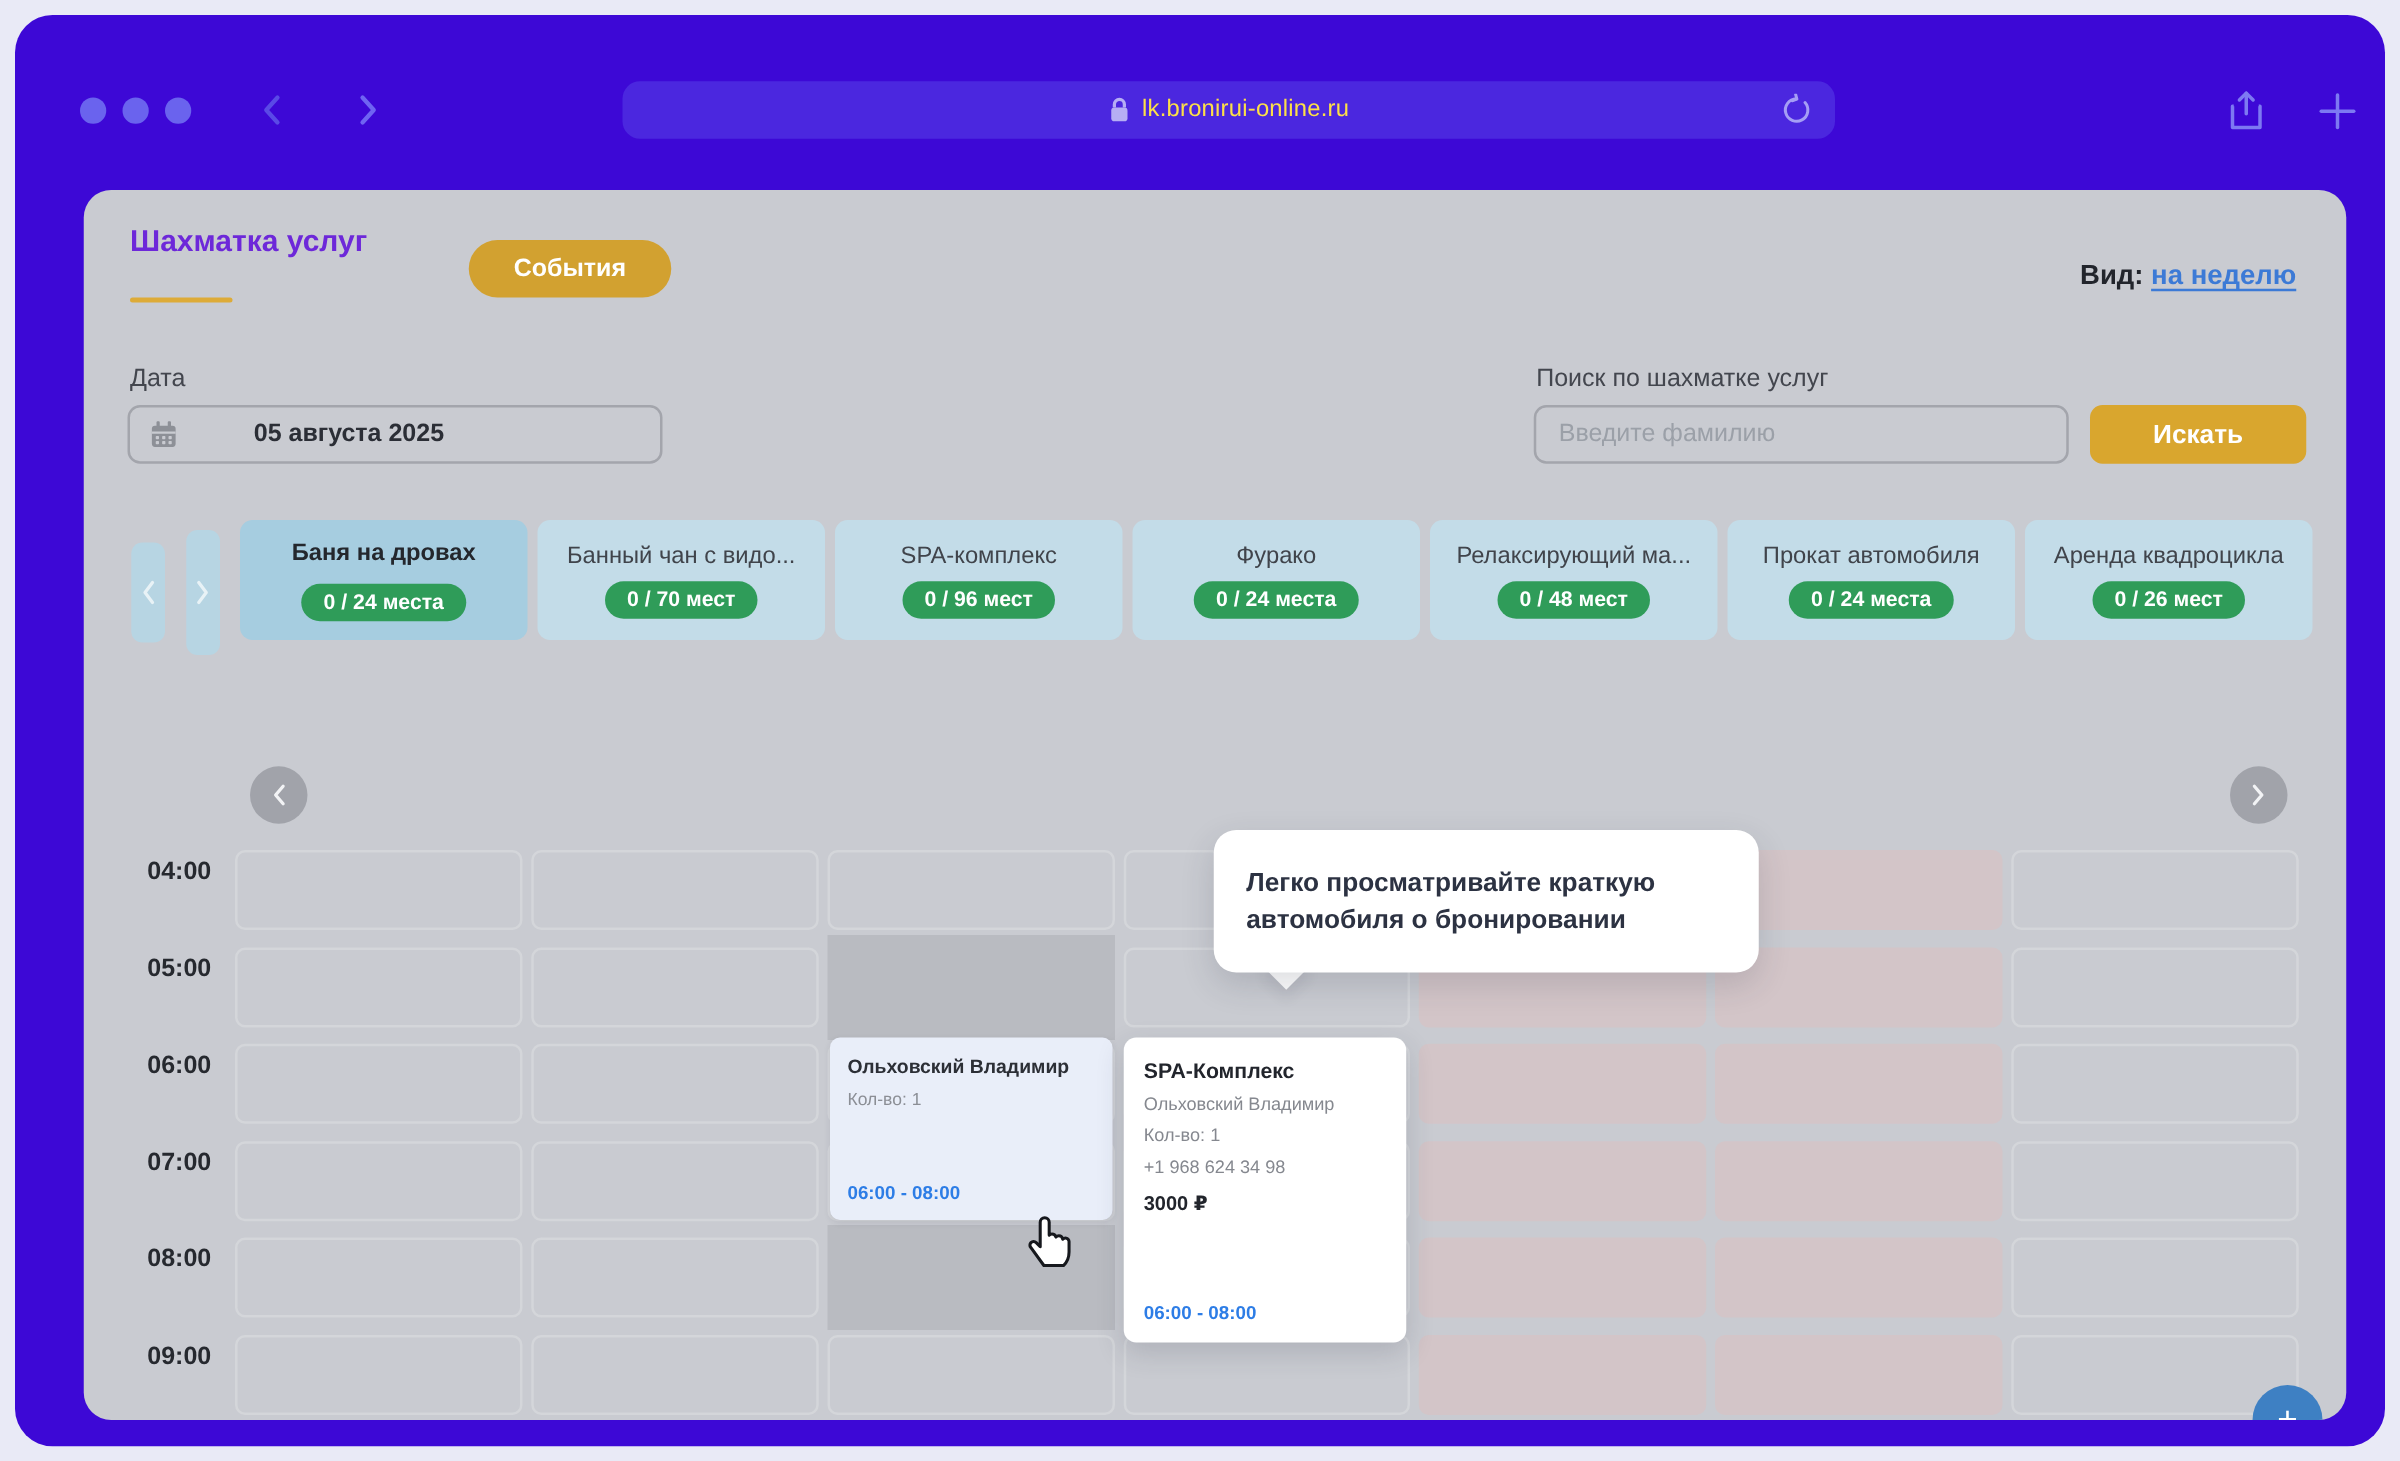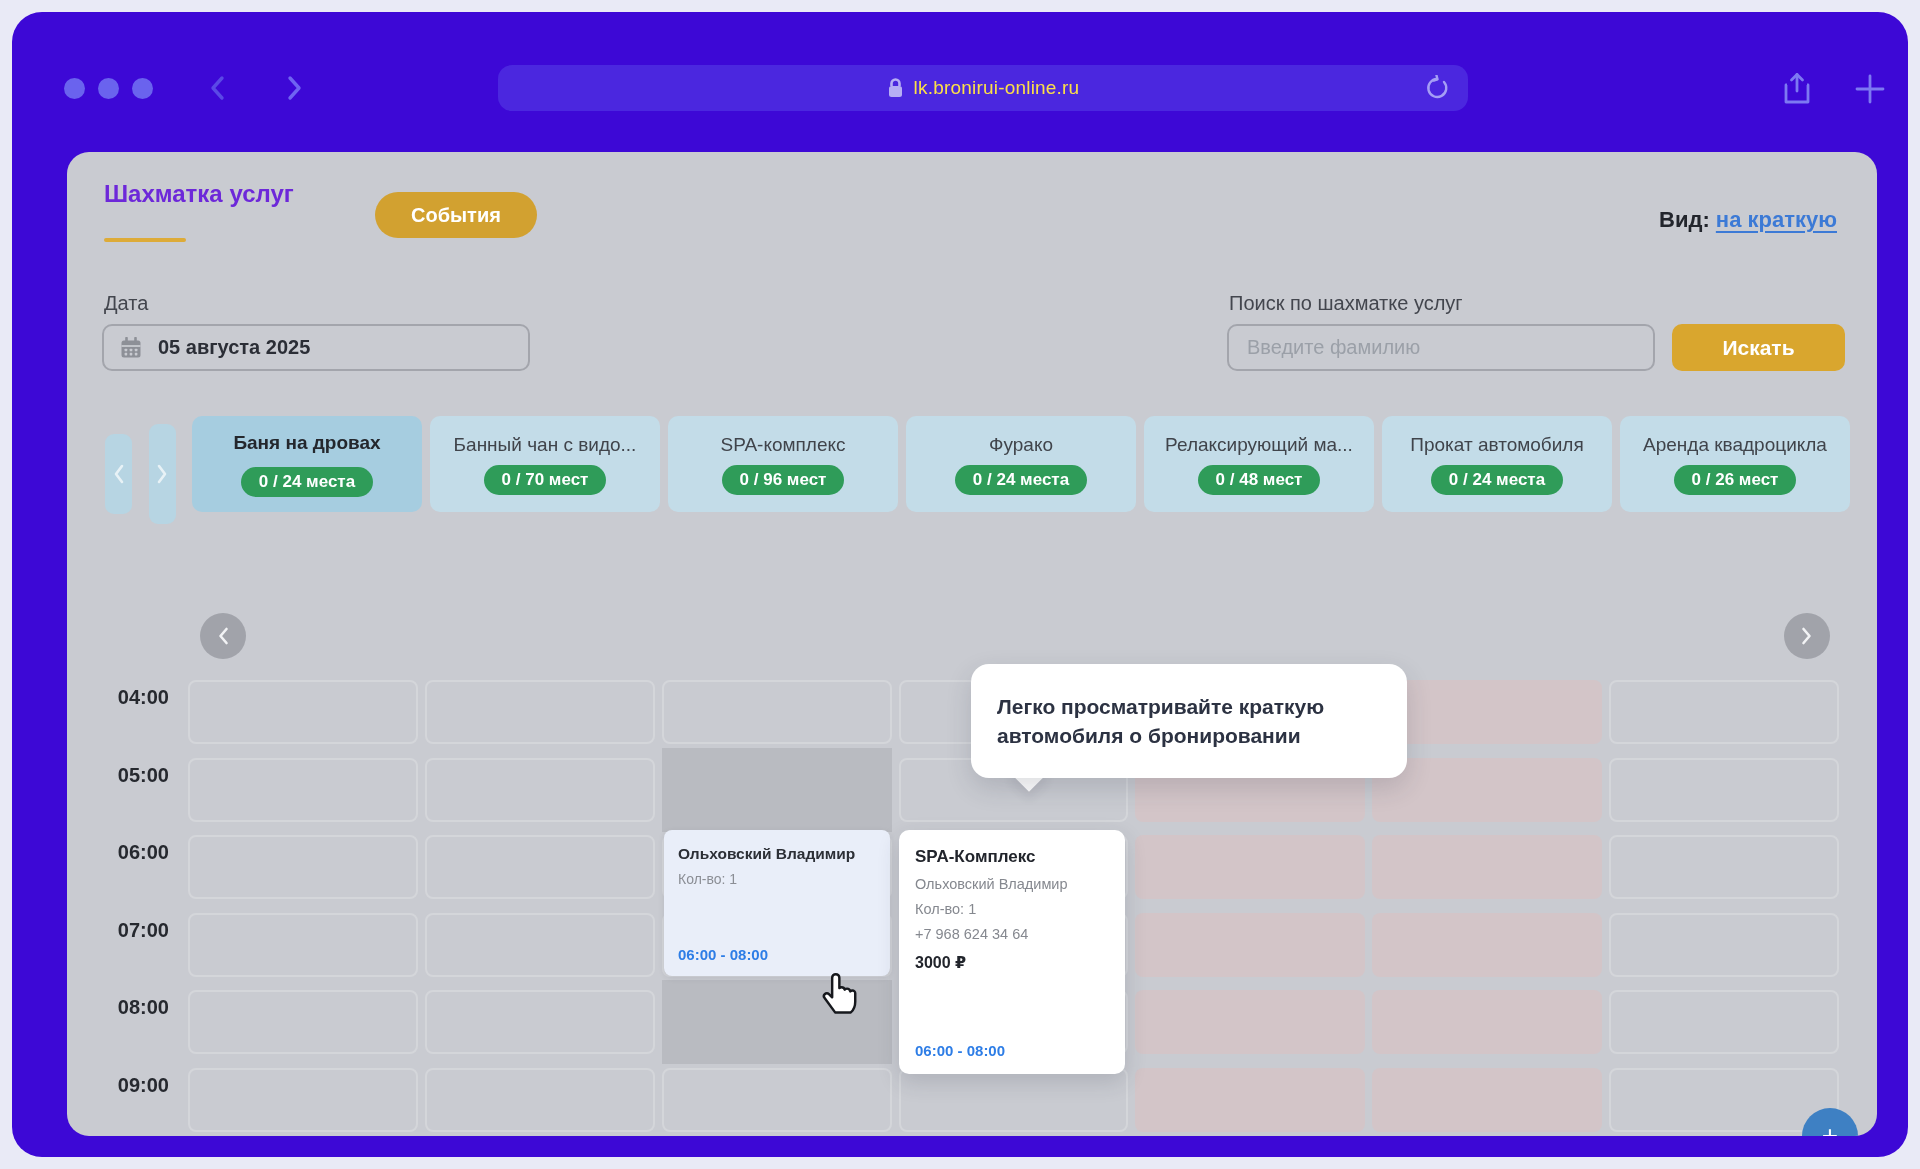--- a/index.html
+++ b/index.html
@@ -46,21 +46,21 @@
   .view-label { font-weight:700; color:#22252c; }
   .view-link { color:#3c7ad6; text-decoration:underline; text-underline-offset:4px; font-weight:600; }
   .field-label { position:absolute; top:140px; font-size:20px; color:#43464e; }
   .date-label { left:37px; }
   .search-label { left:1162px; }
   .date-input {
     position:absolute; left:35px; top:172px; width:428px; height:47px;
     border:2px solid #a3a5ac; border-radius:10px; background:transparent;
     display:flex; align-items:center; gap:16px; padding:0 16px;
   }
-  .date-value { font-size:20px; font-weight:700; color:#2b2e36; }
+  .date-value { font-size:20px; font-weight:700; color:#2b2e36;margin-left:45px; }
   .search-input {
     position:absolute; left:1160px; top:172px; width:428px; height:47px;
     border:2px solid #a3a5ac; border-radius:10px; background:transparent;
     font-family:inherit; font-size:20px; padding:0 18px; color:#2b2e36; outline:none;
   }
   .search-input::placeholder { color:#9ba0a8; }
   .search-btn {
     position:absolute; left:1605px; top:172px; width:173px; height:47px;
     background:#d9a62e; border:none; border-radius:10px;
     color:#fff; font-size:21px; font-weight:700; font-family:inherit; cursor:pointer;
@@ -207,21 +207,21 @@
     </span>
   </div>
 
   <div class="panel">
 
     <div class="page-title">Шахматка услуг</div>
     <div class="title-underline"></div>
     <button class="events-btn">События</button>
     <div class="view-switch">
       <span class="view-label">Вид:</span>
-      <a class="view-link" href="#">на краткую</a>
+      <a class="view-link" href="#">на неделю</a>
     </div>
 
     <div class="field-label date-label">Дата</div>
     <div class="date-input">
       <span>
         <svg width="22" height="22" viewBox="0 0 22 22">
           <rect x="1.5" y="3.5" width="19" height="17" rx="2.5" fill="#8d9097"></rect>
           <line x1="6.5" y1="1" x2="6.5" y2="6" stroke="#8d9097" stroke-width="2.6" stroke-linecap="round"></line>
           <line x1="15.5" y1="1" x2="15.5" y2="6" stroke="#8d9097" stroke-width="2.6" stroke-linecap="round"></line>
           <line x1="1.5" y1="9" x2="20.5" y2="9" stroke="#c9cbd1" stroke-width="1.8"></line>
@@ -350,21 +350,21 @@
     <div class="booking-card">
       <div class="bc-name">Ольховский Владимир</div>
       <div class="bc-qty">Кол-во: 1</div>
       <div class="bc-time">06:00 - 08:00</div>
     </div>
 
     <div class="booking-popup">
       <div class="bp-service">SPA-Комплекс</div>
       <div class="bp-line">Ольховский Владимир</div>
       <div class="bp-line">Кол-во: 1</div>
-      <div class="bp-line">+7 968 624 34 64</div>
+      <div class="bp-line">+1 968 624 34 98</div>
       <div class="bp-price">3000 ₽</div>
       <div class="bp-time">06:00 - 08:00</div>
     </div>
 
     <div class="coach-tail"></div>
     <div class="coach">Легко просматривайте краткую автомобиля о бронировании</div>
 
     <div class="cursor">
       <svg viewBox="0 0 32 32">
         <path d="M12.6 29.5 L23.5 29.5 C25.6 27.6 26.6 24.8 26.6 22 L26.6 16.2 C26.6 15.1 25.7 14.2 24.6 14.2 C24 14.2 23.5 14.45 23.1 14.85 C22.9 13.75 22 12.95 20.9 12.95 C20.3 12.95 19.7 13.25 19.3 13.65 C19 12.65 18.1 11.95 17.1 11.95 C16.5 11.95 15.95 12.15 15.55 12.55 L15.55 5.4 C15.55 4 14.45 2.9 13.05 2.9 C11.65 2.9 10.55 4 10.55 5.4 L10.55 19 L8.3 16.75 C7.5 15.95 6.2 15.95 5.4 16.75 C4.7 17.45 4.6 18.65 5.3 19.45 Z" fill="#ffffff" stroke="#16181d" stroke-width="1.7" stroke-linejoin="round"></path>

